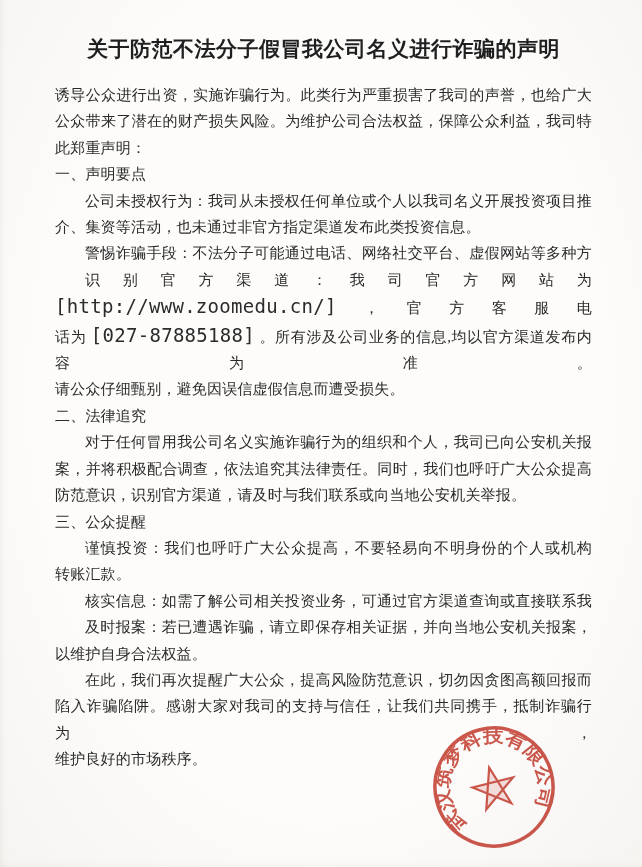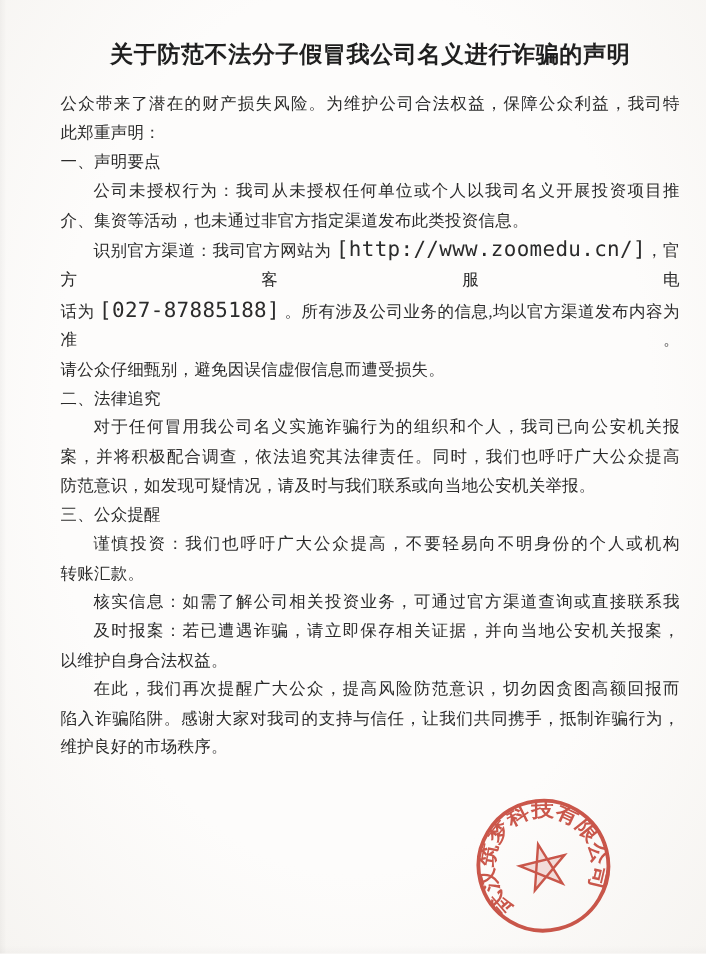--- a/index.html
+++ b/index.html
@@ -6,21 +6,21 @@
   body {
     width: 642px; height: 867px;
     background: #fbfaf8;
     overflow: hidden;
     font-family: "Liberation Serif", "DejaVu Serif", serif;
   }
   .page {
     position: relative;
     width: 642px; height: 867px;
     box-sizing: border-box;
-    padding: 34px 24px 0 55px;
+    padding: 34px 50px 0 55px;
     color: #2b2b2b;
     background:
       linear-gradient(90deg, rgba(0,0,0,0.035) 0, rgba(0,0,0,0) 6px),
       linear-gradient(0deg, rgba(0,0,0,0.02) 0, rgba(0,0,0,0) 8px),
       radial-gradient(ellipse at 50% 45%, #fdfcfb 60%, #f6f4f1 100%);
   }
   .title {
     margin: 0 0 18px 0;
     font-size: 21px;
     font-weight: bold;
@@ -58,35 +58,37 @@
     font-weight: bold;
   }
 </style>
 </head>
 <body>
 
 <div class="page">
 
   <h1 class="title">关于防范不法分子假冒我公司名义进行诈骗的声明</h1>
 
+  <p class="ln fill">诱导公众进行出资，实施诈骗行为。此类行为严重损害了我司的声誉，也给广大</p>
   <p class="ln fill">公众带来了潜在的财产损失风险。为维护公司合法权益，保障公众利益，我司特</p>
   <p class="ln">此郑重声明：</p>
 
   <p class="ln">一、声明要点</p>
   <p class="ln ind fill">公司未授权行为：我司从未授权任何单位或个人以我司名义开展投资项目推</p>
   <p class="ln">介、集资等活动，也未通过非官方指定渠道发布此类投资信息。</p>
+  <p class="ln ind fill">警惕诈骗手段：不法分子可能通过电话、网络社交平台、虚假网站等多种方</p>
 
   <p class="ln ind fill"><span>识别官方渠道：我司官方网站为 </span><span class="mono">[http://www.zoomedu.cn/]</span><span>，官方客服电</span></p>
   <p class="ln fill"><span>话为 </span><span class="mono">[027-87885188]</span><span> 。所有涉及公司业务的信息,均以官方渠道发布内容为准。</span></p>
   <p class="ln">请公众仔细甄别，避免因误信虚假信息而遭受损失。</p>
 
   <p class="ln">二、法律追究</p>
   <p class="ln ind fill">对于任何冒用我公司名义实施诈骗行为的组织和个人，我司已向公安机关报</p>
   <p class="ln fill">案，并将积极配合调查，依法追究其法律责任。同时，我们也呼吁广大公众提高</p>
-  <p class="ln">防范意识，如发现可疑情况，请及时与我们联系或向当地公安机关举报。</p>
+  <p class="ln">防范意识，识别官方渠道，请及时与我们联系或向当地公安机关举报。</p>
 
   <p class="ln">三、公众提醒</p>
   <p class="ln ind fill">谨慎投资：我们也呼吁广大公众提高，不要轻易向不明身份的个人或机构</p>
   <p class="ln">转账汇款。</p>
   <p class="ln ind fill">核实信息：如需了解公司相关投资业务，可通过官方渠道查询或直接联系我</p>
   <p class="ln ind fill">及时报案：若已遭遇诈骗，请立即保存相关证据，并向当地公安机关报案，</p>
   <p class="ln">以维护自身合法权益。</p>
   <p class="ln ind fill">在此，我们再次提醒广大公众，提高风险防范意识，切勿因贪图高额回报而</p>
   <p class="ln fill">陷入诈骗陷阱。感谢大家对我司的支持与信任，让我们共同携手，抵制诈骗行为，</p>
   <p class="ln">维护良好的市场秩序。</p>

